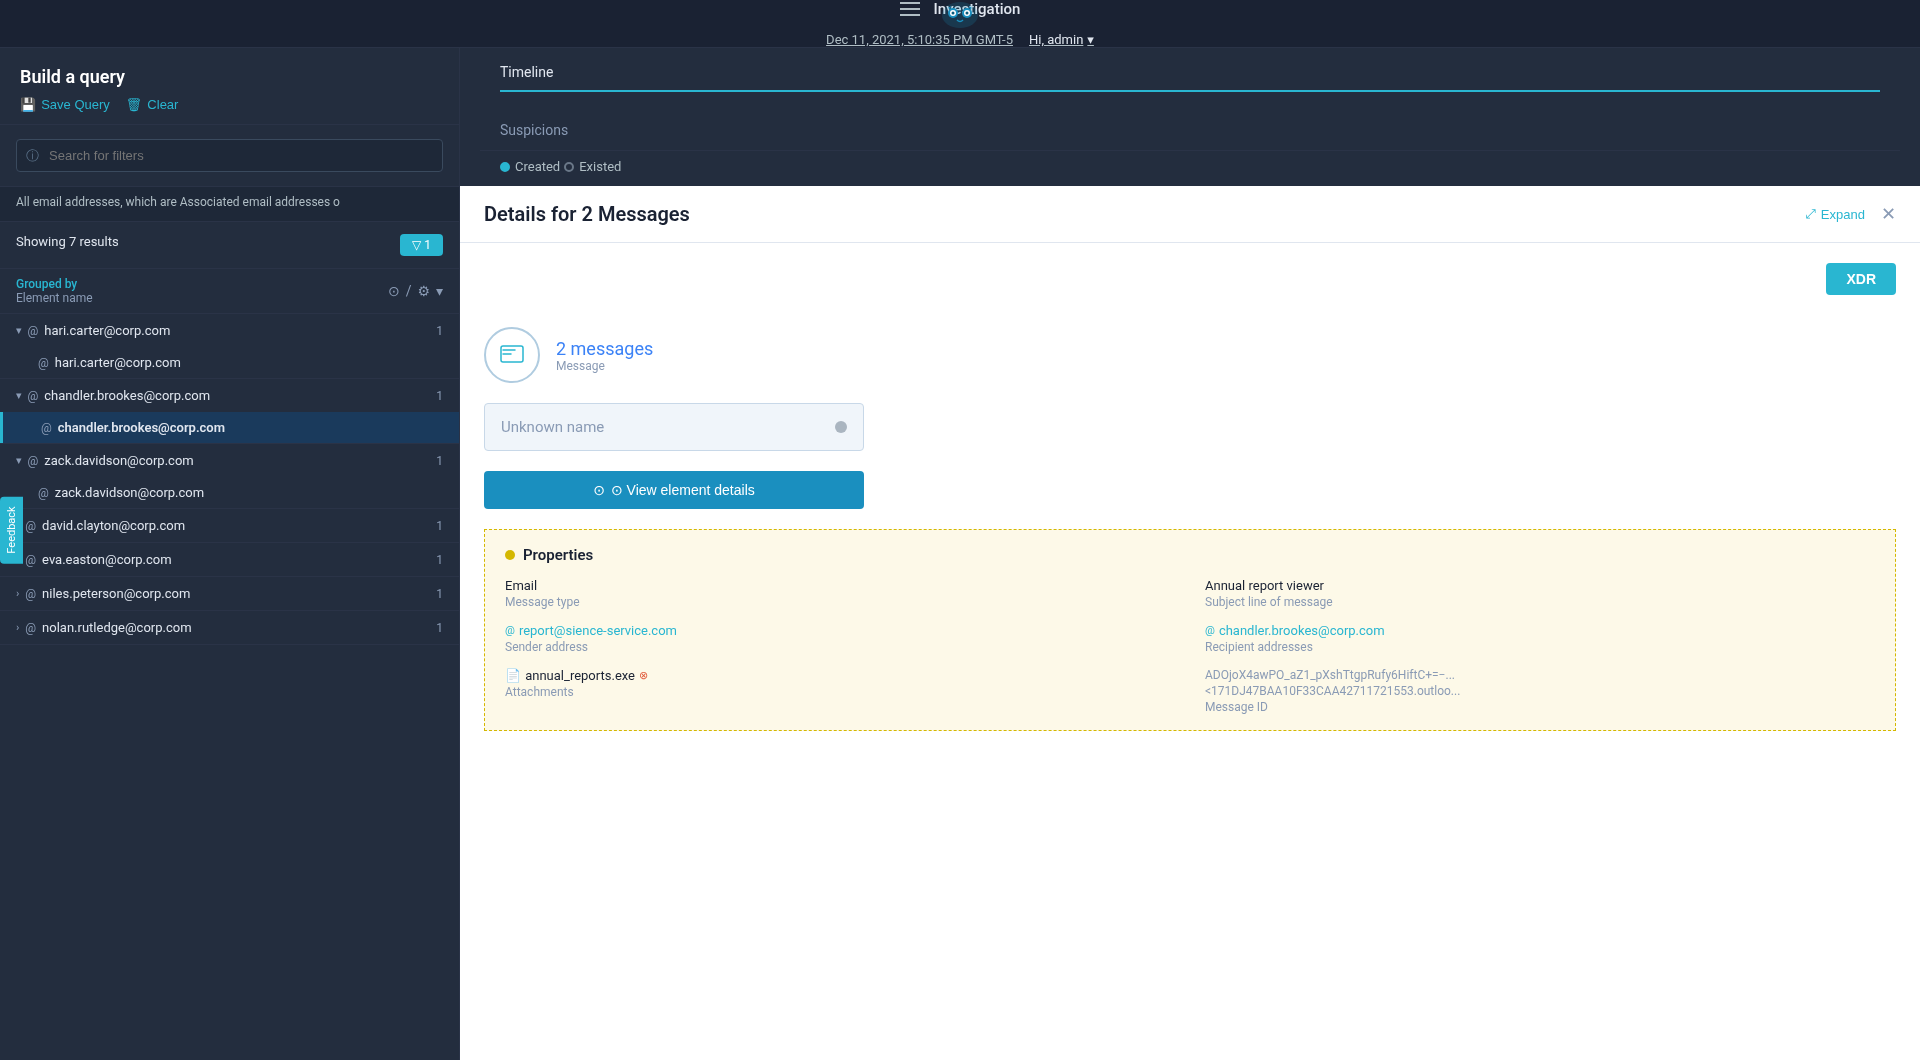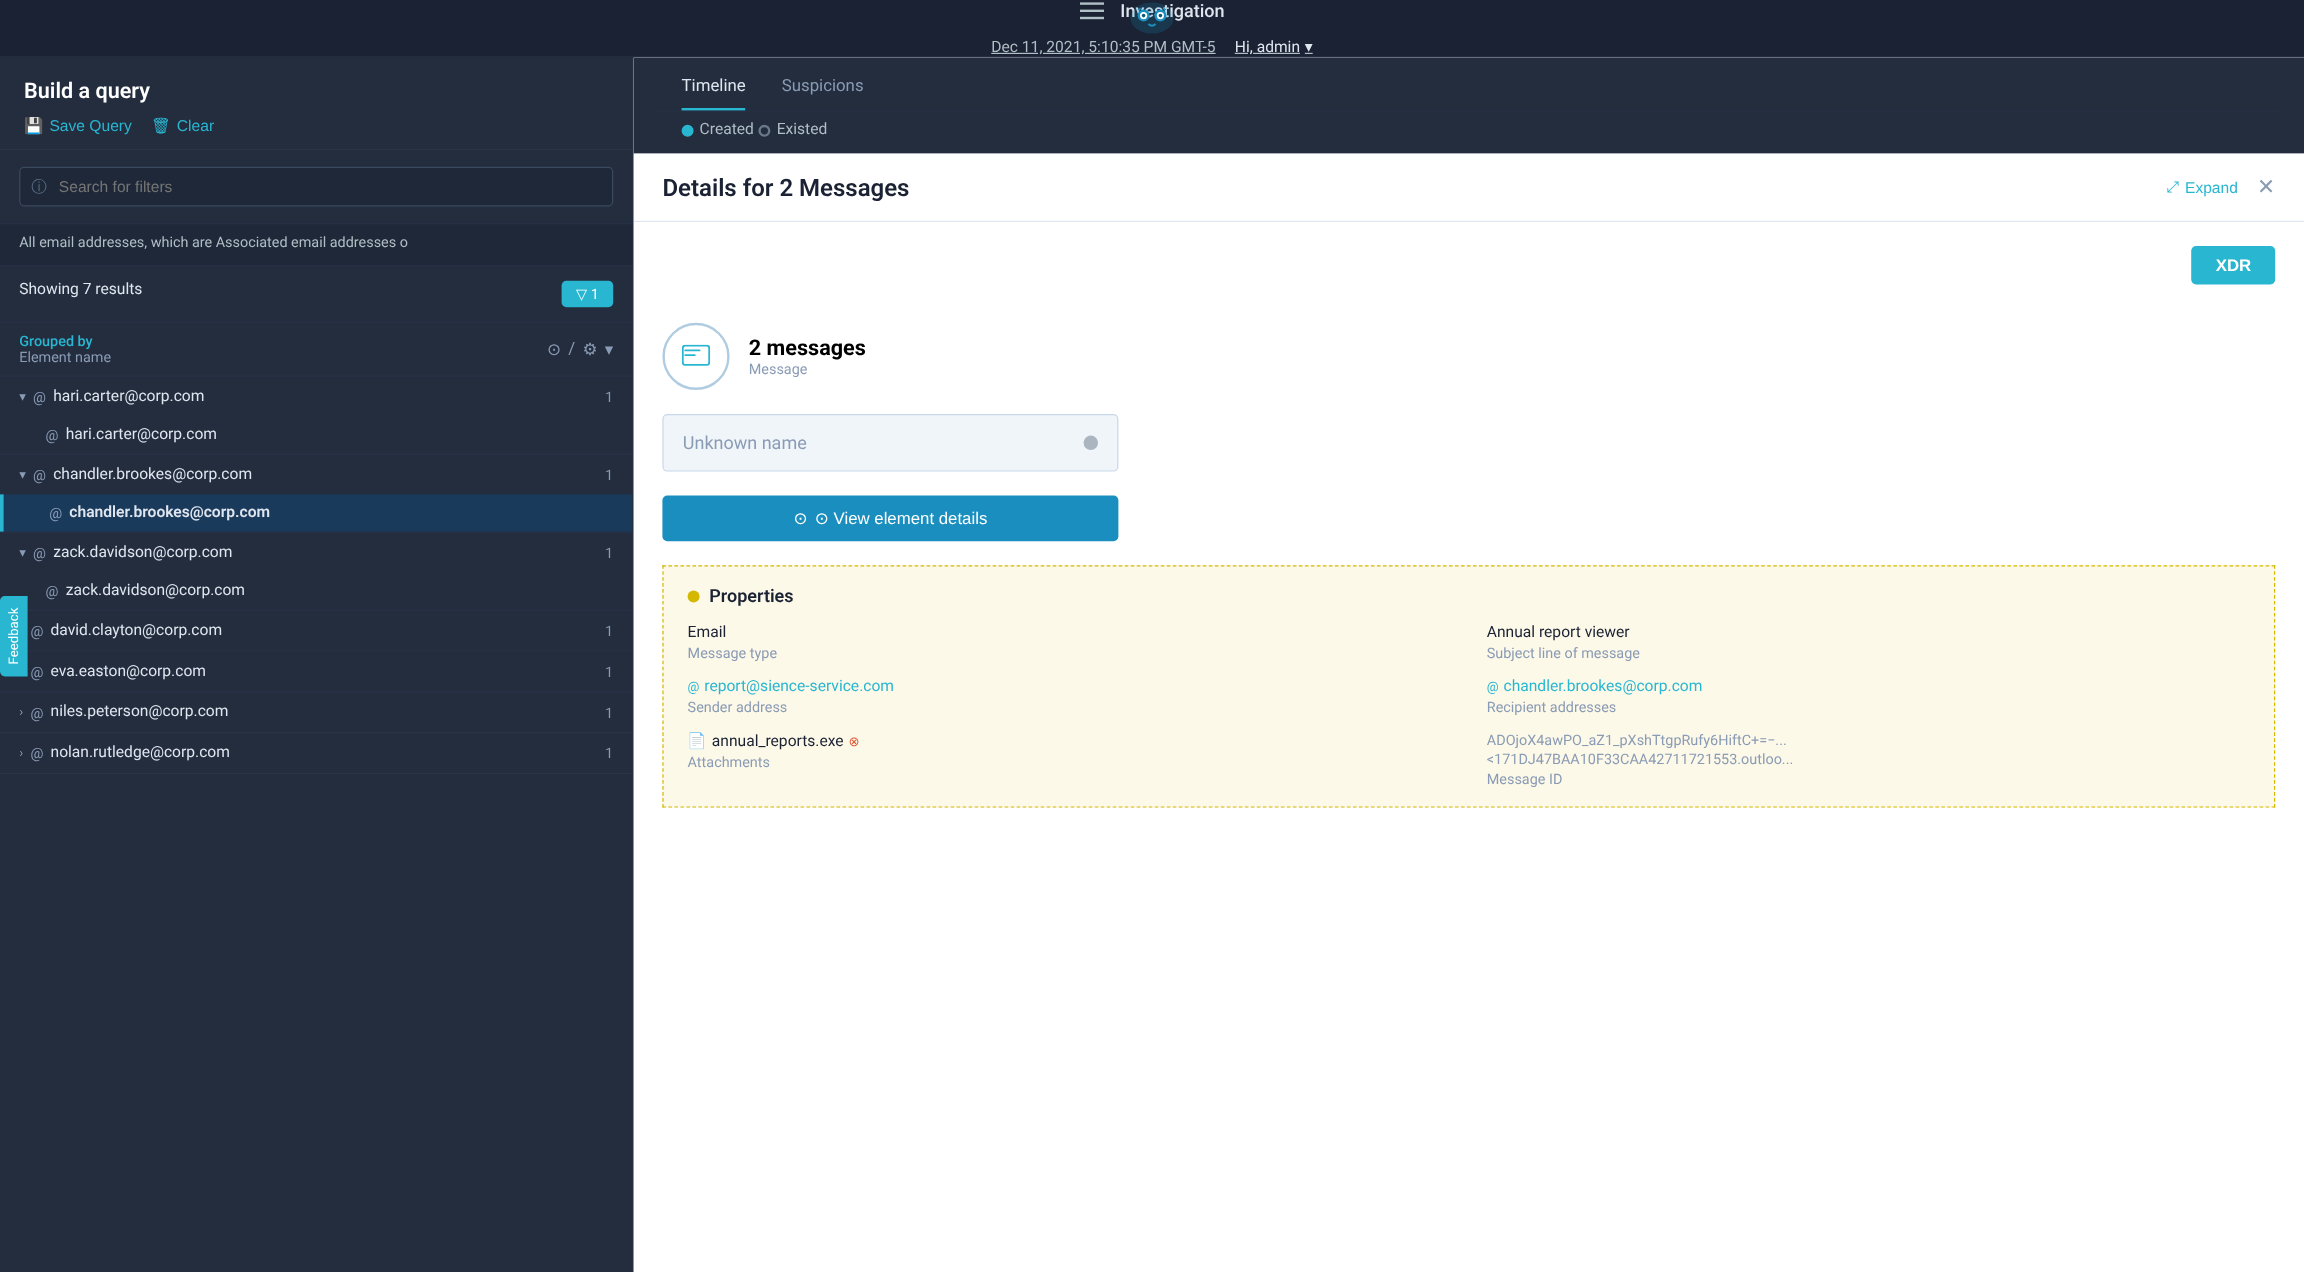--- a/index.html
+++ b/index.html
@@ -22,30 +22,30 @@
     .nav-title { color: #e0e6ef; font-size: 15px; font-weight: 500; }
     .top-nav-center { position: absolute; left: 50%; transform: translateX(-50%); }
     .owl-logo { width: 40px; height: 30px; }
     .top-nav-right { display: flex; align-items: center; gap: 16px; color: #b0bec5; font-size: 13px; text-decoration: underline; }
     .user-menu { display: flex; align-items: center; gap: 4px; cursor: pointer; color: #e0e6ef; }
 
     
     .main-layout { display: flex; height: calc(1060px - 48px); }
 
     
-    .left-panel { width: 528px; background: #232d3e; display: flex; flex-direction: column; flex-shrink: 0; border-right: 1px solid #2a3347; }
+    .left-panel { width: 460px; background: #232d3e; display: flex; flex-direction: column; flex-shrink: 0; border-right: 1px solid #2a3347; }
 
     
     .query-header { padding: 18px 20px 12px; border-bottom: 1px solid #2a3347; }
     .query-title { font-size: 18px; font-weight: 600; color: #ffffff; margin-bottom: 10px; }
     .query-actions { display: flex; gap: 16px; }
     .query-action-btn { display: flex; align-items: center; gap: 5px; color: #29b6d1; font-size: 13px; cursor: pointer; background: none; border: none; padding: 0; }
 
     
-    .right-tabs { display: flex; gap: 30px; padding: 16px 20px 0; border-bottom: 1px solid #2a3347; }
+    .right-tabs { display: flex; gap: 30px; padding: 16px 20px 0; border-bottom: 1px solid #2a3347; flex-direction: column; }
     .tab-item { color: #8a9bb5; font-size: 14px; cursor: pointer; padding-bottom: 10px; border-bottom: 2px solid transparent; }
     .tab-item.active { color: #e0e6ef; border-bottom: 2px solid #29b6d1; }
 
     
     .search-area { padding: 14px 16px; border-bottom: 1px solid #2a3347; }
     .search-input { width: 100%; background: #1e2838; border: 1px solid #3a4a5e; border-radius: 4px; padding: 8px 12px 8px 32px; color: #b0bec5; font-size: 13px; outline: none; }
     .search-wrapper { position: relative; }
     .search-icon-inner { position: absolute; left: 10px; top: 50%; transform: translateY(-50%); color: #5a7088; font-size: 13px; }
 
     
@@ -87,21 +87,21 @@
 
     
     .detail-content { flex: 1; overflow-y: auto; padding: 20px 24px; }
 
     
     .xdr-btn { background: #29b6d1; color: white; border: none; border-radius: 4px; padding: 8px 20px; font-size: 14px; font-weight: 600; cursor: pointer; float: right; margin-bottom: 16px; }
 
     
     .message-card { display: flex; align-items: center; gap: 16px; margin-bottom: 20px; }
     .message-icon-wrap { width: 56px; height: 56px; border-radius: 50%; border: 2px solid #b0cce0; display: flex; align-items: center; justify-content: center; color: #29b6d1; font-size: 22px; }
-    .message-count { font-size: 18px; font-weight: 700; color: #000000; }
+    .message-count { font-size: 18px; font-weight: 400; color: #3b82f6; }
     .message-type { font-size: 12px; color: #8a9bb5; }
 
     
     .unknown-card { border: 1px solid #c8d8e8; border-radius: 4px; padding: 14px 16px; margin-bottom: 20px; background: #f0f5fa; display: flex; align-items: center; justify-content: space-between; max-width: 380px; }
     .unknown-name-text { color: #8a9bb5; font-size: 15px; }
     .unknown-dot { width: 12px; height: 12px; border-radius: 50%; background: #aab5c0; }
     .view-details-btn { width: 100%; background: #1a8fbf; color: white; border: none; border-radius: 4px; padding: 11px; font-size: 14px; cursor: pointer; display: flex; align-items: center; justify-content: center; gap: 6px; max-width: 380px; margin-bottom: 20px; }
 
     
     .properties-section { border: 1px dashed #d4b800; border-radius: 0; padding: 16px 20px; background: #fdf9e8; }

